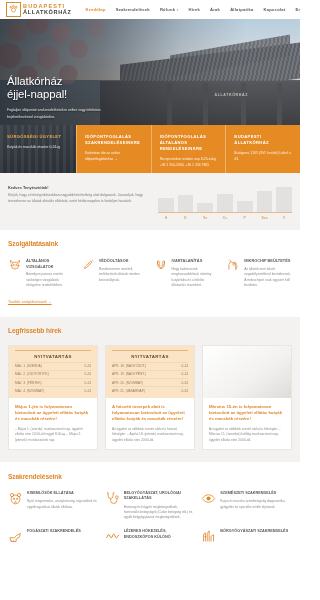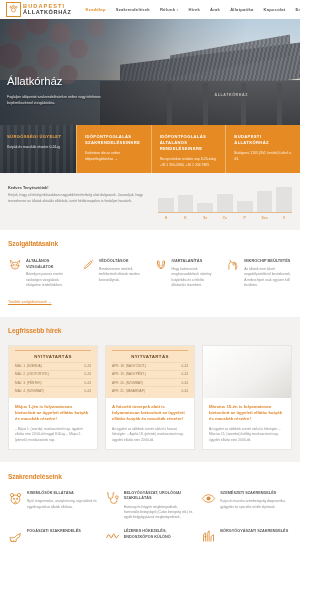--- a/index.html
+++ b/index.html
@@ -231,20 +231,21 @@
       <div class="pillar" style="right:54px"></div>
       <div class="pillar" style="right:92px"></div>
       <div class="pillar" style="right:128px"></div>
       <div class="blossom"></div>
       <div class="building-sign">ÁLLATKÓRHÁZ</div>
     </div>
     <div class="hero-shade"></div>
     <div class="hero-copy">
       <div class="hero-title">
         <div>Állatkórház</div>
+        <div>éjjel-nappal!</div>
       </div>
       <div class="hero-sub">Foglaljon időpontot szakrendelésünkre online vagy telefonos bejelentkezéssel vizsgálatokra.</div>
     </div>
   </div>
 
   <div class="infobar" id="infobar-root">
       <div class="ib-left">
         <div class="ib-title">SÜRGŐSSÉGI ÜGYELET</div>
         <div class="ib-body">Kutyák és macskák részére 0-24-ig</div>
       </div>

